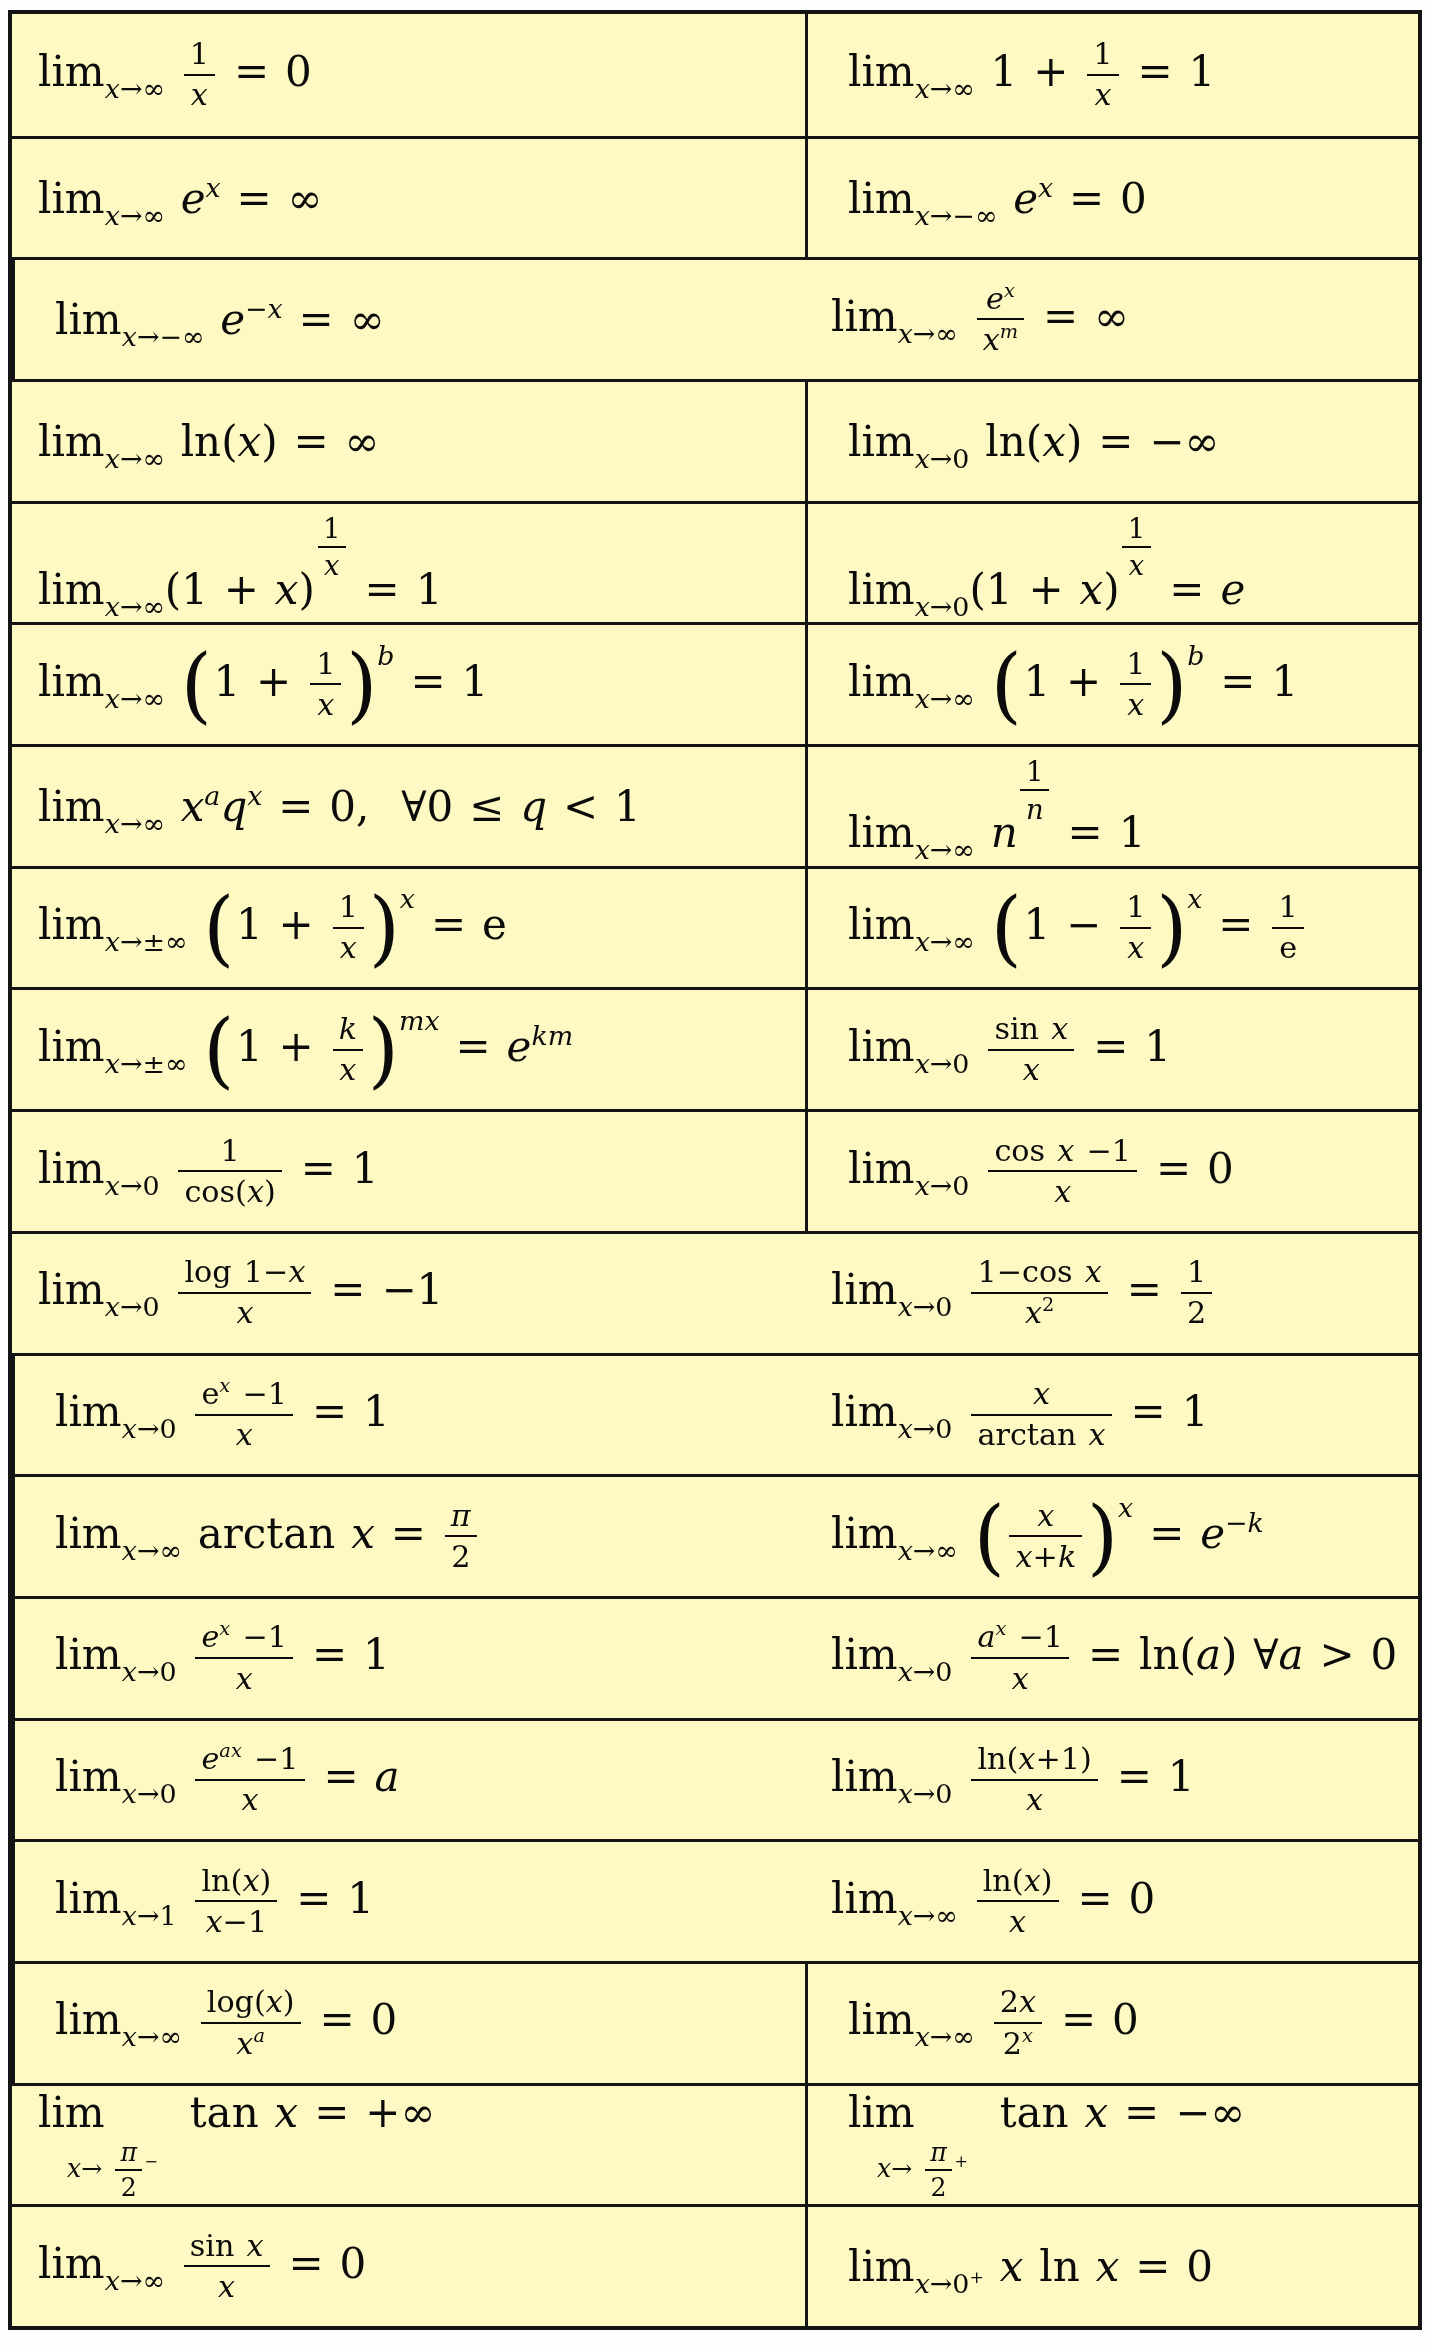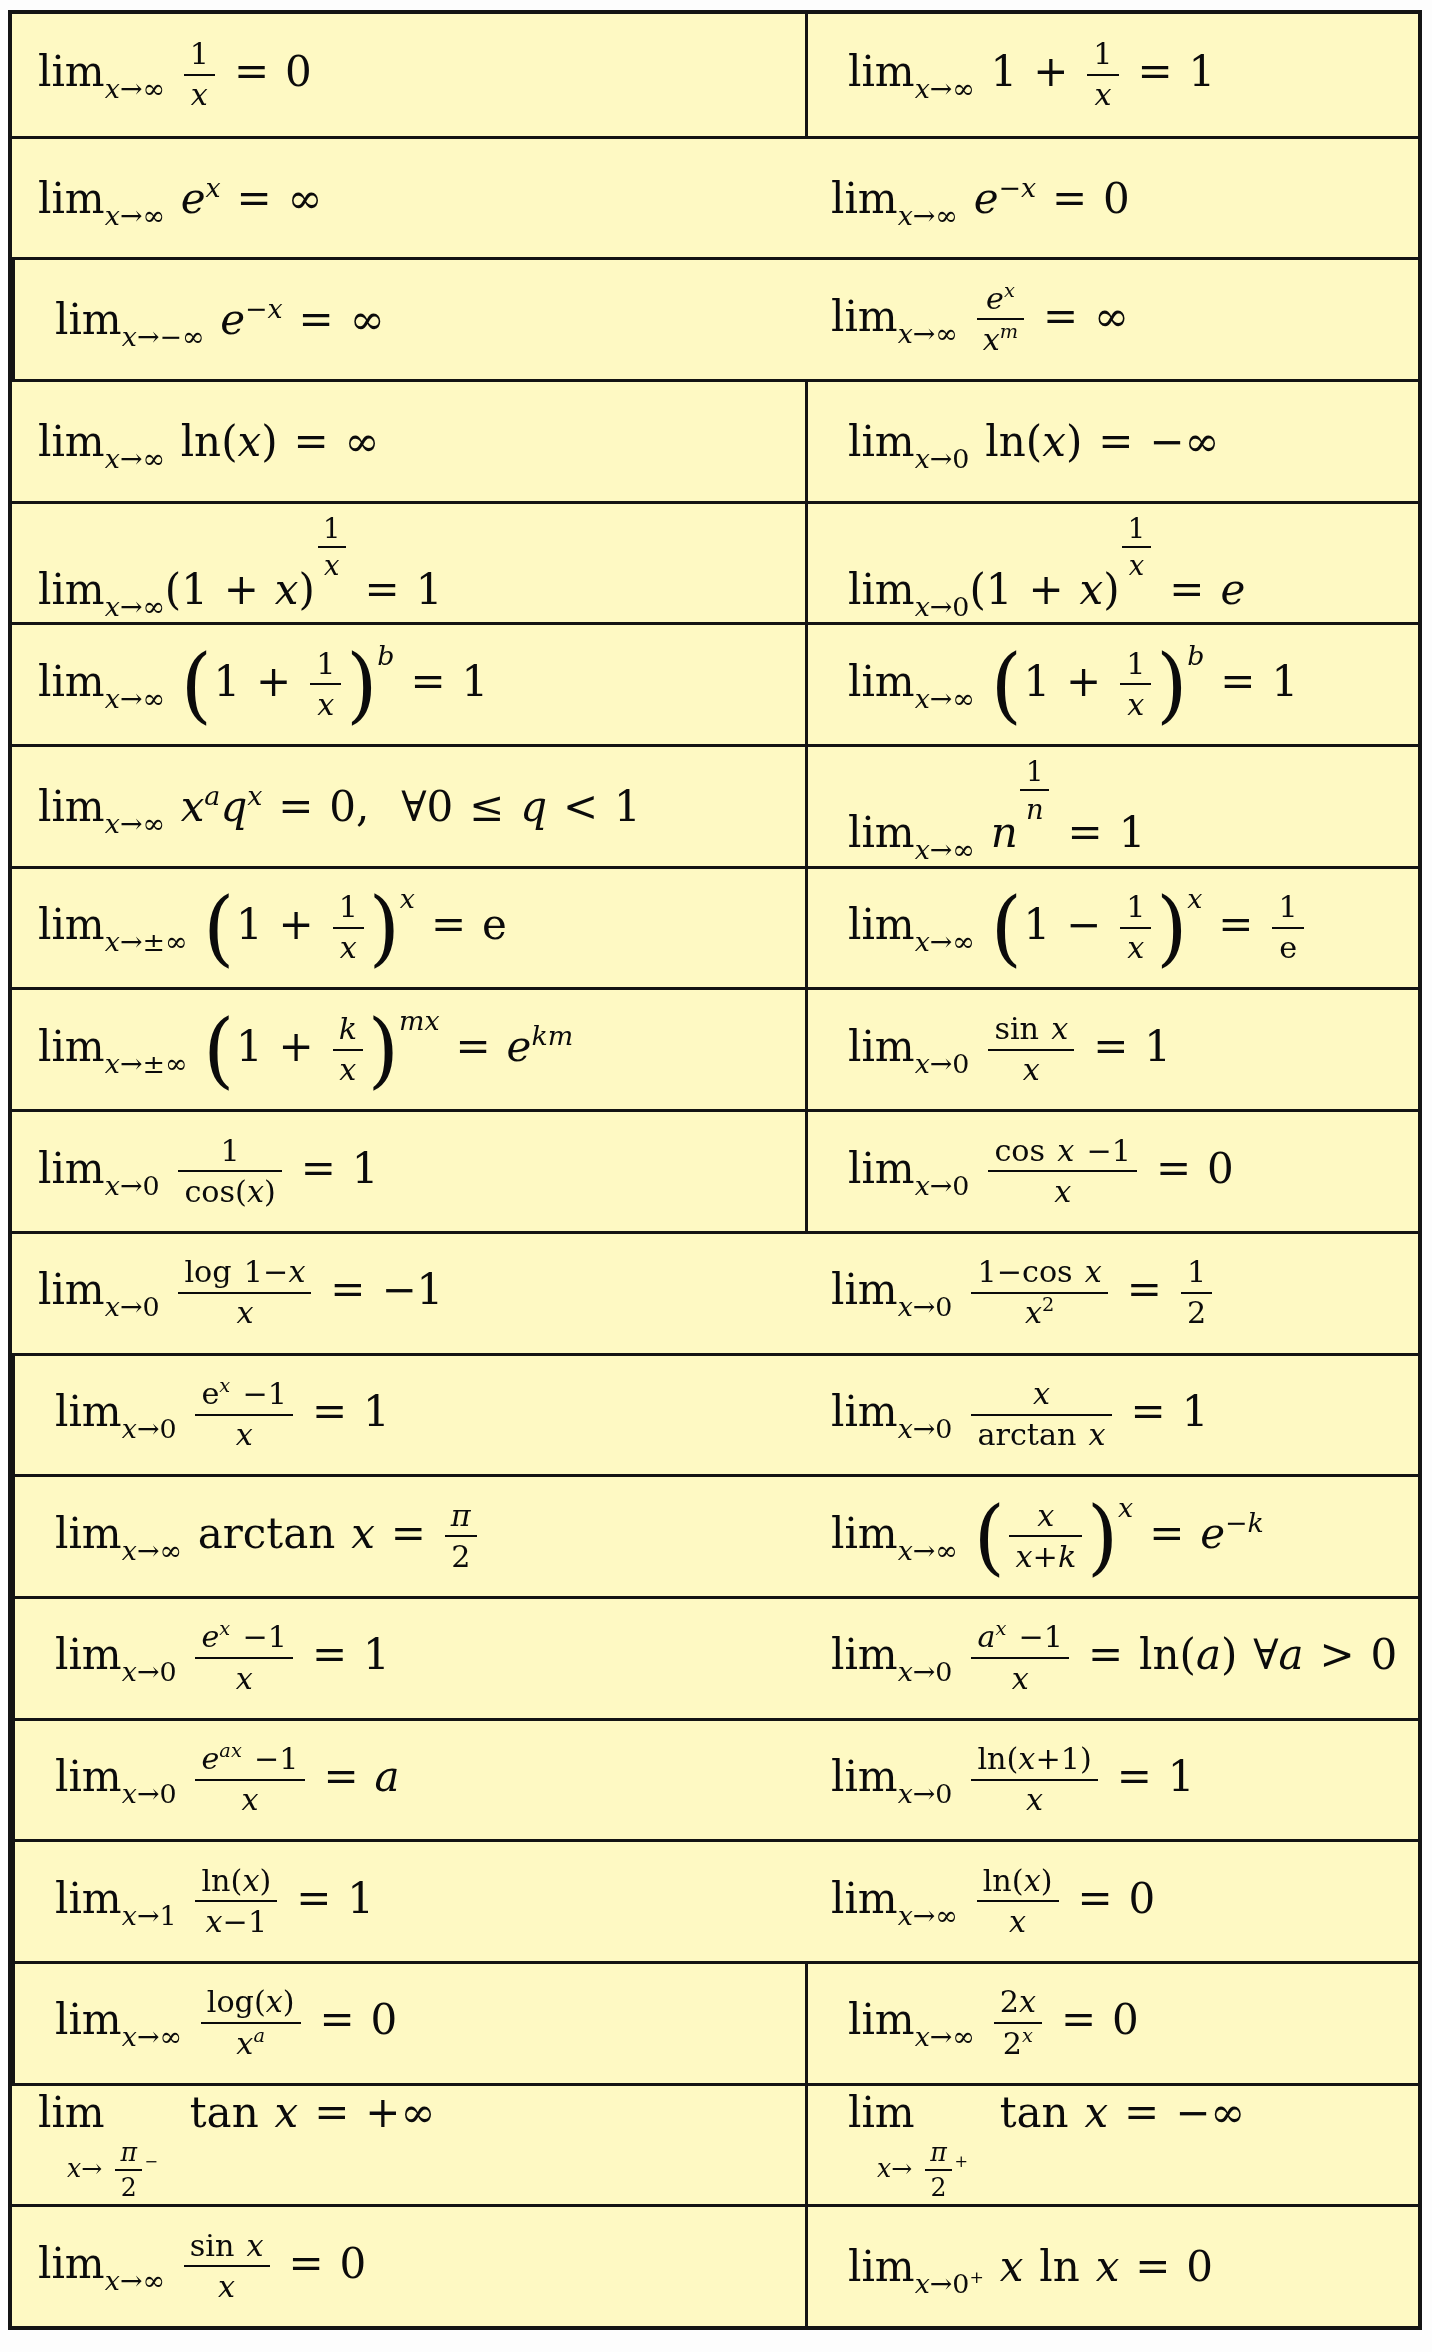--- a/index.html
+++ b/index.html
@@ -46,22 +46,22 @@
 <div class="tbl">
     <div class="cell left">
       <span class="math">lim<span class="msub"><span class="mi">x</span>→∞</span> <span class="mfrac"><span class="mnum">1</span><span class="mden"><span class="mi">x</span></span></span> = 0</span>
     </div>
     <div class="cell right">
       <span class="math">lim<span class="msub"><span class="mi">x</span>→∞</span> 1 + <span class="mfrac"><span class="mnum">1</span><span class="mden"><span class="mi">x</span></span></span> = 1</span>
     </div>
     <div class="cell left bt">
       <span class="math">lim<span class="msub"><span class="mi">x</span>→∞</span> <span class="mi">e</span><span class="msup"><span class="mi">x</span></span> = ∞</span>
     </div>
-    <div class="cell left bt">
-      <span class="math">lim<span class="msub"><span class="mi">x</span>→∞</span> <span class="mi">e</span><span class="msup">−<span class="mi">x</span></span> = 0</span>
+    <div class="cell right bt">
+      <span class="math">lim<span class="msub"><span class="mi">x</span>→−∞</span> <span class="mi">e</span><span class="msup"><span class="mi">x</span></span> = 0</span>
     </div>
     <div class="cell right bt">
       <span class="math">lim<span class="msub"><span class="mi">x</span>→−∞</span> <span class="mi">e</span><span class="msup">−<span class="mi">x</span></span> = ∞</span>
     </div>
     <div class="cell left bt">
       <span class="math">lim<span class="msub"><span class="mi">x</span>→∞</span> <span class="mfrac"><span class="mnum"><span class="mi">e</span><span class="msup"><span class="mi">x</span></span></span><span class="mden"><span class="mi">x</span><span class="msup"><span class="mi">m</span></span></span></span> = ∞</span>
     </div>
     <div class="cell left bt">
       <span class="math">lim<span class="msub"><span class="mi">x</span>→∞</span> ln(<span class="mi">x</span>) = ∞</span>
     </div>

